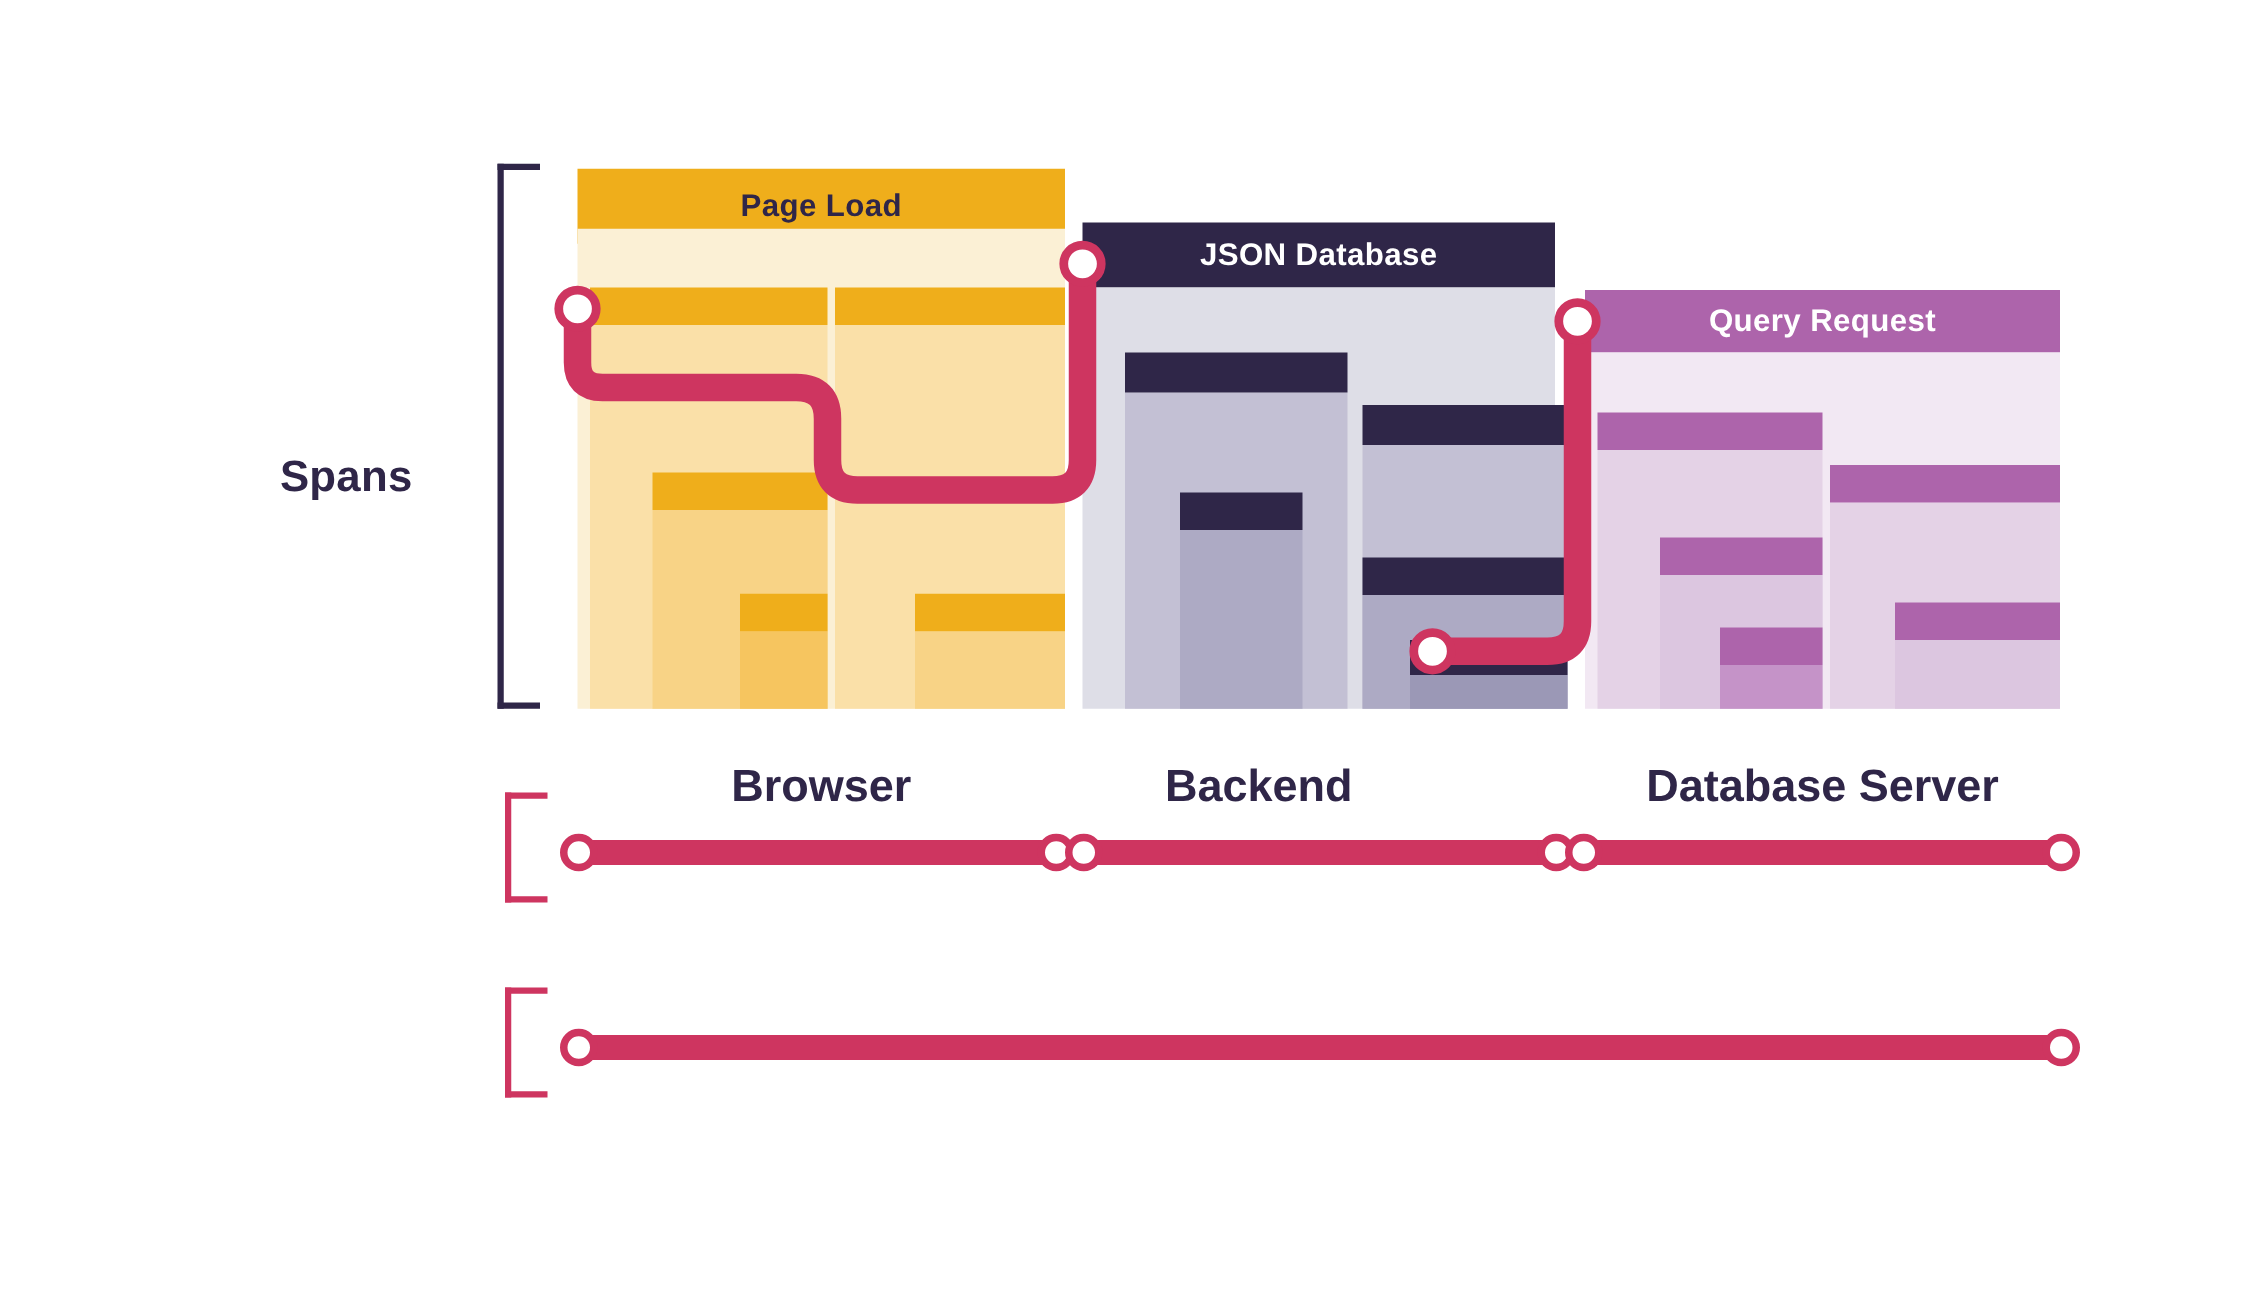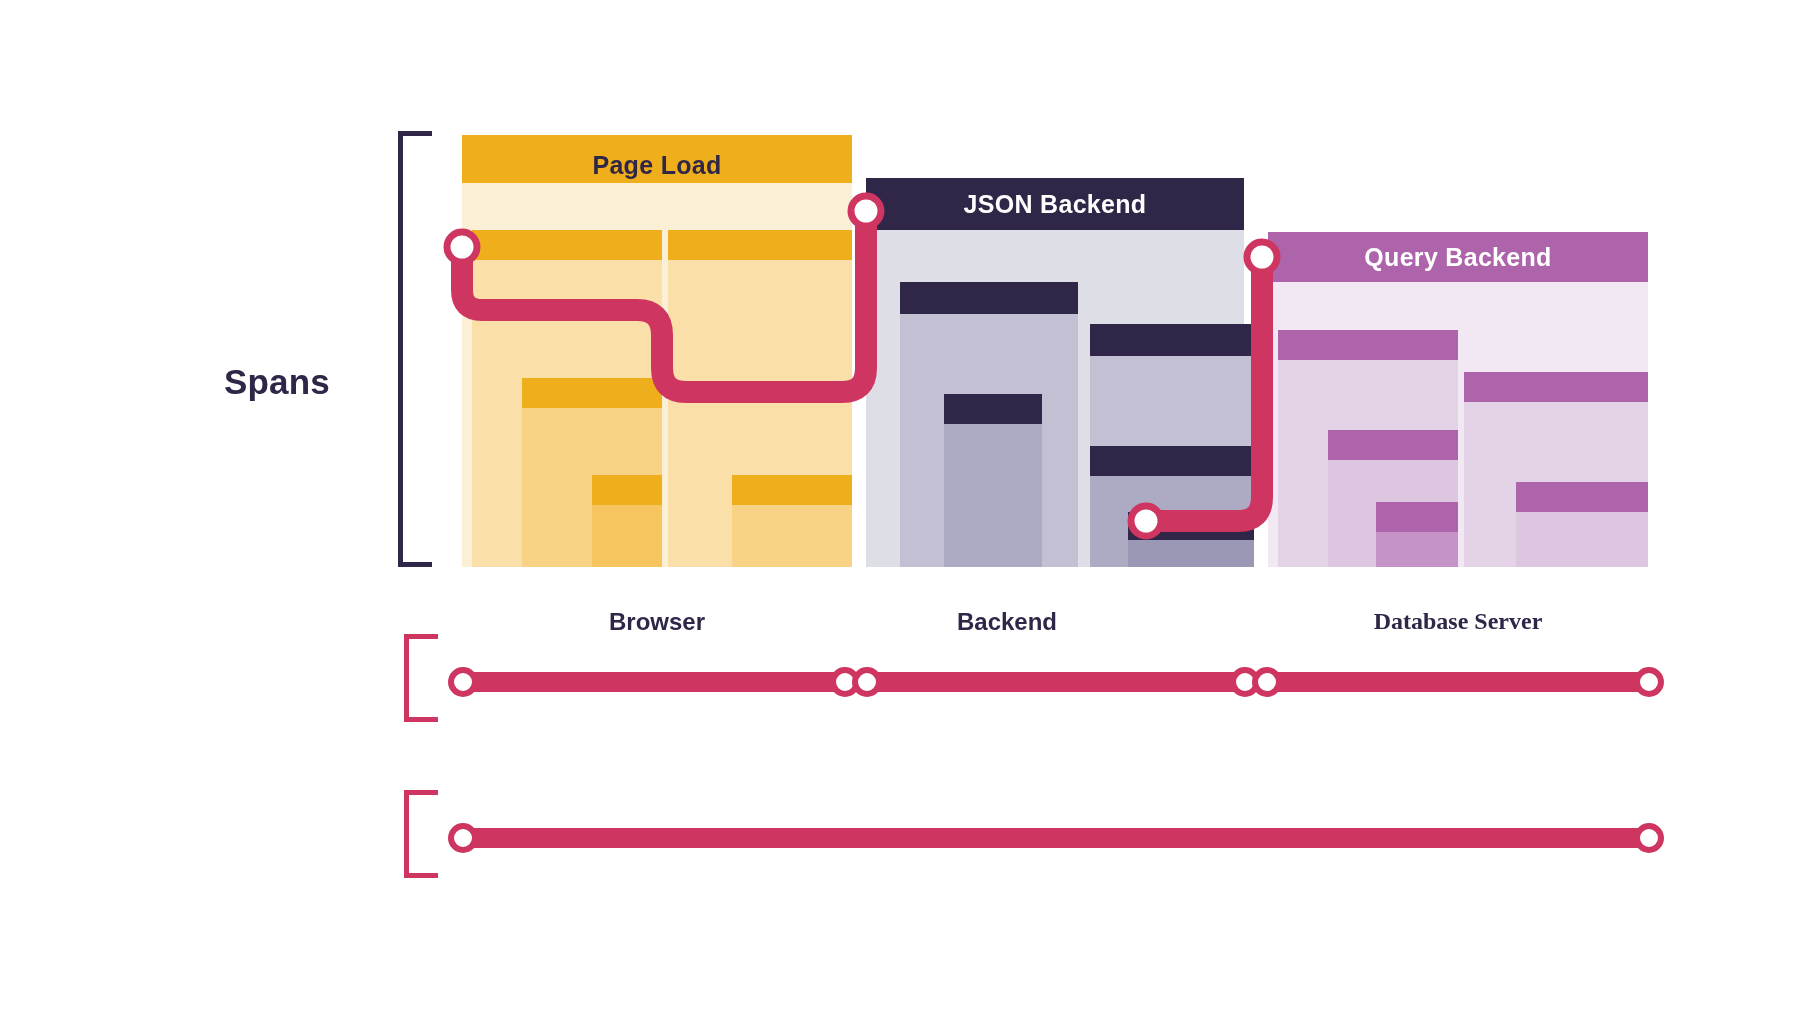--- a/index.html
+++ b/index.html
@@ -33,21 +33,21 @@
     box-sizing:border-box;
   }
   .group-body{position:absolute;left:0;width:100%;}
   .span-bar{position:absolute;box-sizing:border-box;}
   .span-bar .cap{position:absolute;left:0;top:0;width:100%;}
   .span-bar .body{position:absolute;left:0;width:100%;bottom:0;}
 
   
   .svc-caption{
     position:absolute;text-align:center;font-weight:bold;
-    font-size:24px;color:#2F2648;white-space:nowrap;
+    font-size:36px;color:#2F2648;white-space:nowrap;
   }
 
   
   .connectors{position:absolute;left:0;top:0;width:1800px;height:1031px;pointer-events:none;}
 
   
   .tl-seg{position:absolute;height:20px;background:#CE3560;border-radius:2px;}
   .tl-node{
     position:absolute;width:30px;height:30px;border-radius:50%;
     background:#ffffff;border:6px solid #CE3560;box-sizing:border-box;
@@ -89,21 +89,21 @@
     </div>
 
     <div class="span-bar" style="left:130px;top:340px;width:70px;height:92px;">
       <div class="body" style="top:30px;height:62px;background:#F6C55F;"></div>
       <div class="cap" style="height:30px;background:#EFAE1B;"></div>
     </div>
   </div>
 
   <div class="group" style="left:866px;top:178px;width:378px;height:389px;">
     <div class="group-header" style="height:52px;background:#2F2648;color:#FFFFFF;">
-      <span>JSON Backend</span>
+      <span>JSON Database</span>
     </div>
     <div class="group-body" style="top:52px;height:337px;background:#DEDEE7;"></div>
 
     <div class="span-bar" style="left:34px;top:104px;width:178px;height:285px;">
       <div class="body" style="top:32px;height:253px;background:#C3C0D4;"></div>
       <div class="cap" style="height:32px;background:#2F2648;"></div>
     </div>
 
     <div class="span-bar" style="left:78px;top:216px;width:98px;height:173px;">
       <div class="body" style="top:30px;height:143px;background:#ADAAC4;"></div>
@@ -121,21 +121,21 @@
     </div>
 
     <div class="span-bar" style="left:262px;top:334px;width:126px;height:55px;">
       <div class="body" style="top:28px;height:27px;background:#9B98B6;"></div>
       <div class="cap" style="height:28px;background:#2F2648;"></div>
     </div>
   </div>
 
   <div class="group" style="left:1268px;top:232px;width:380px;height:335px;">
     <div class="group-header" style="height:50px;background:#AD64AB;color:#FFFFFF;">
-      <span>Query Backend</span>
+      <span>Query Request</span>
     </div>
     <div class="group-body" style="top:50px;height:285px;background:#F2E8F3;"></div>
 
     <div class="span-bar" style="left:10px;top:98px;width:180px;height:237px;">
       <div class="body" style="top:30px;height:207px;background:#E4D2E6;"></div>
       <div class="cap" style="height:30px;background:#AD64AB;"></div>
     </div>
 
     <div class="span-bar" style="left:60px;top:198px;width:130px;height:137px;">
       <div class="body" style="top:30px;height:107px;background:#DCC6E0;"></div>
@@ -170,21 +170,21 @@
     <circle cx="1146" cy="521" r="15" fill="#ffffff" stroke="#CE3560" stroke-width="7"></circle>
     <circle cx="1262" cy="257" r="15" fill="#ffffff" stroke="#CE3560" stroke-width="7"></circle>
   </svg>
 
   <div class="svc-caption" style="left:462px;top:608px;width:390px;">
     <span>Browser</span>
   </div>
   <div class="svc-caption" style="left:818px;top:608px;width:378px;">
     <span>Backend</span>
   </div>
-  <div class="svc-caption" style="left:1268px;top:608px;width:380px;font-family:Liberation Serif, serif;">
+  <div class="svc-caption" style="left:1268px;top:608px;width:380px;">
     <span>Database Server</span>
   </div>
 
   <div class="tl-seg" style="left:462px;top:672px;width:382px;"></div>
   <div class="tl-seg" style="left:866px;top:672px;width:378px;"></div>
   <div class="tl-seg" style="left:1266px;top:672px;width:382px;"></div>
 
   <div class="tl-node" style="left:448px;top:667px;"></div>
   <div class="tl-node" style="left:830px;top:667px;"></div>
   <div class="tl-node" style="left:852px;top:667px;"></div>

